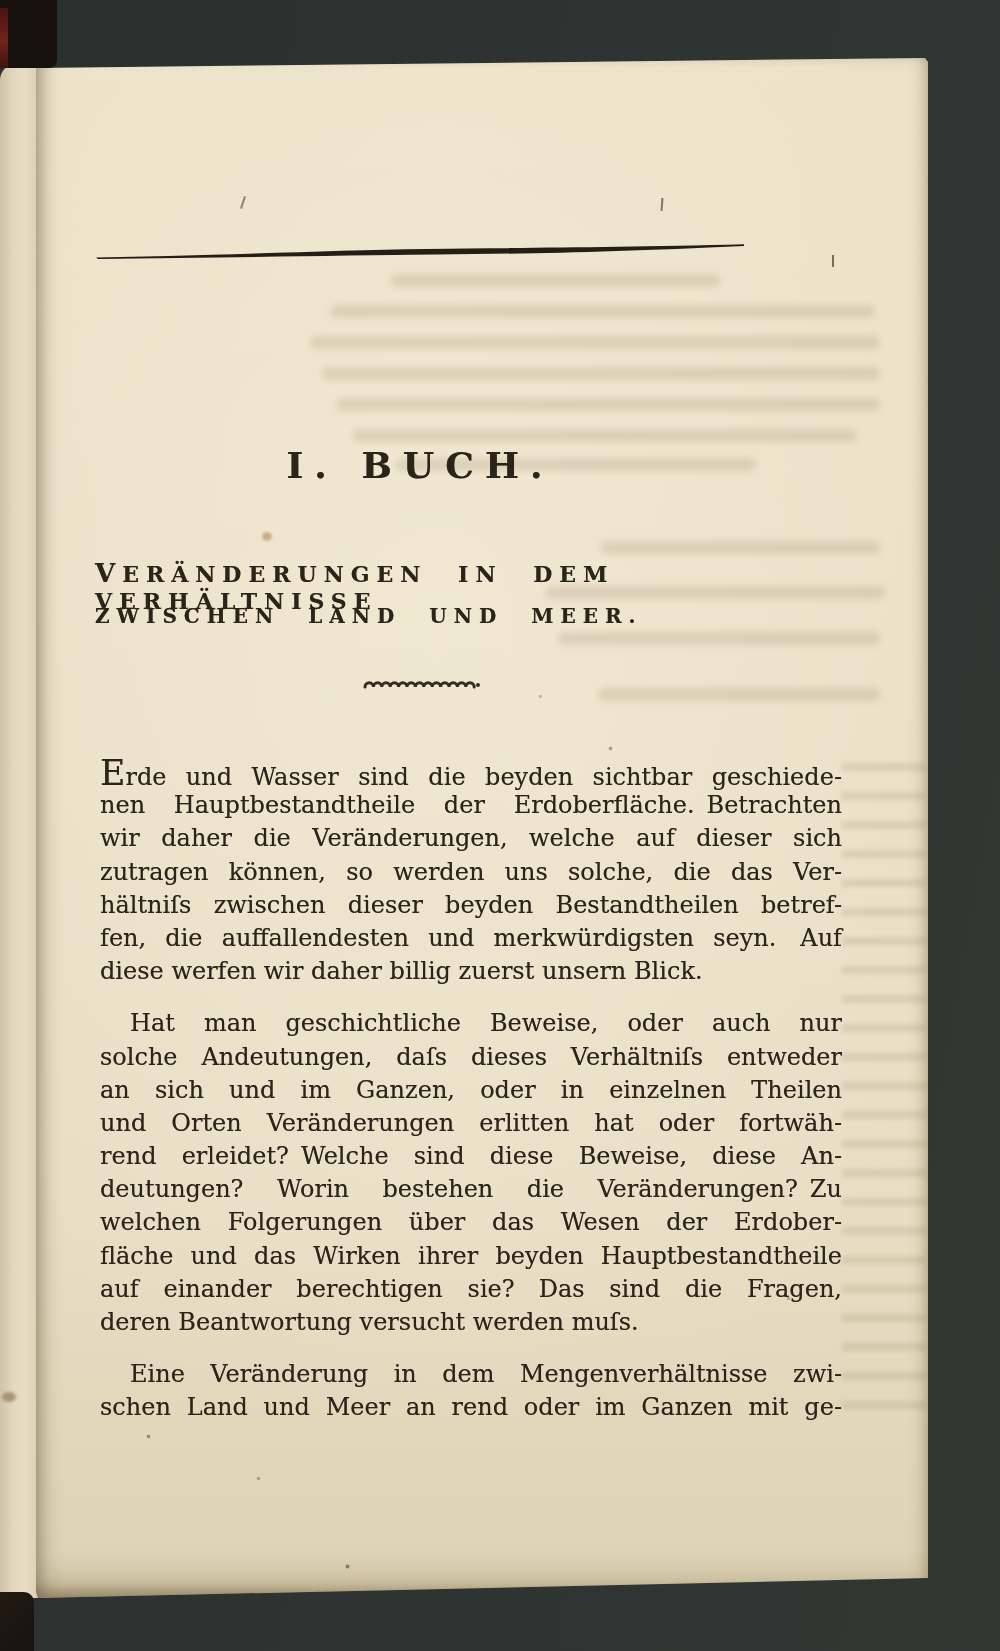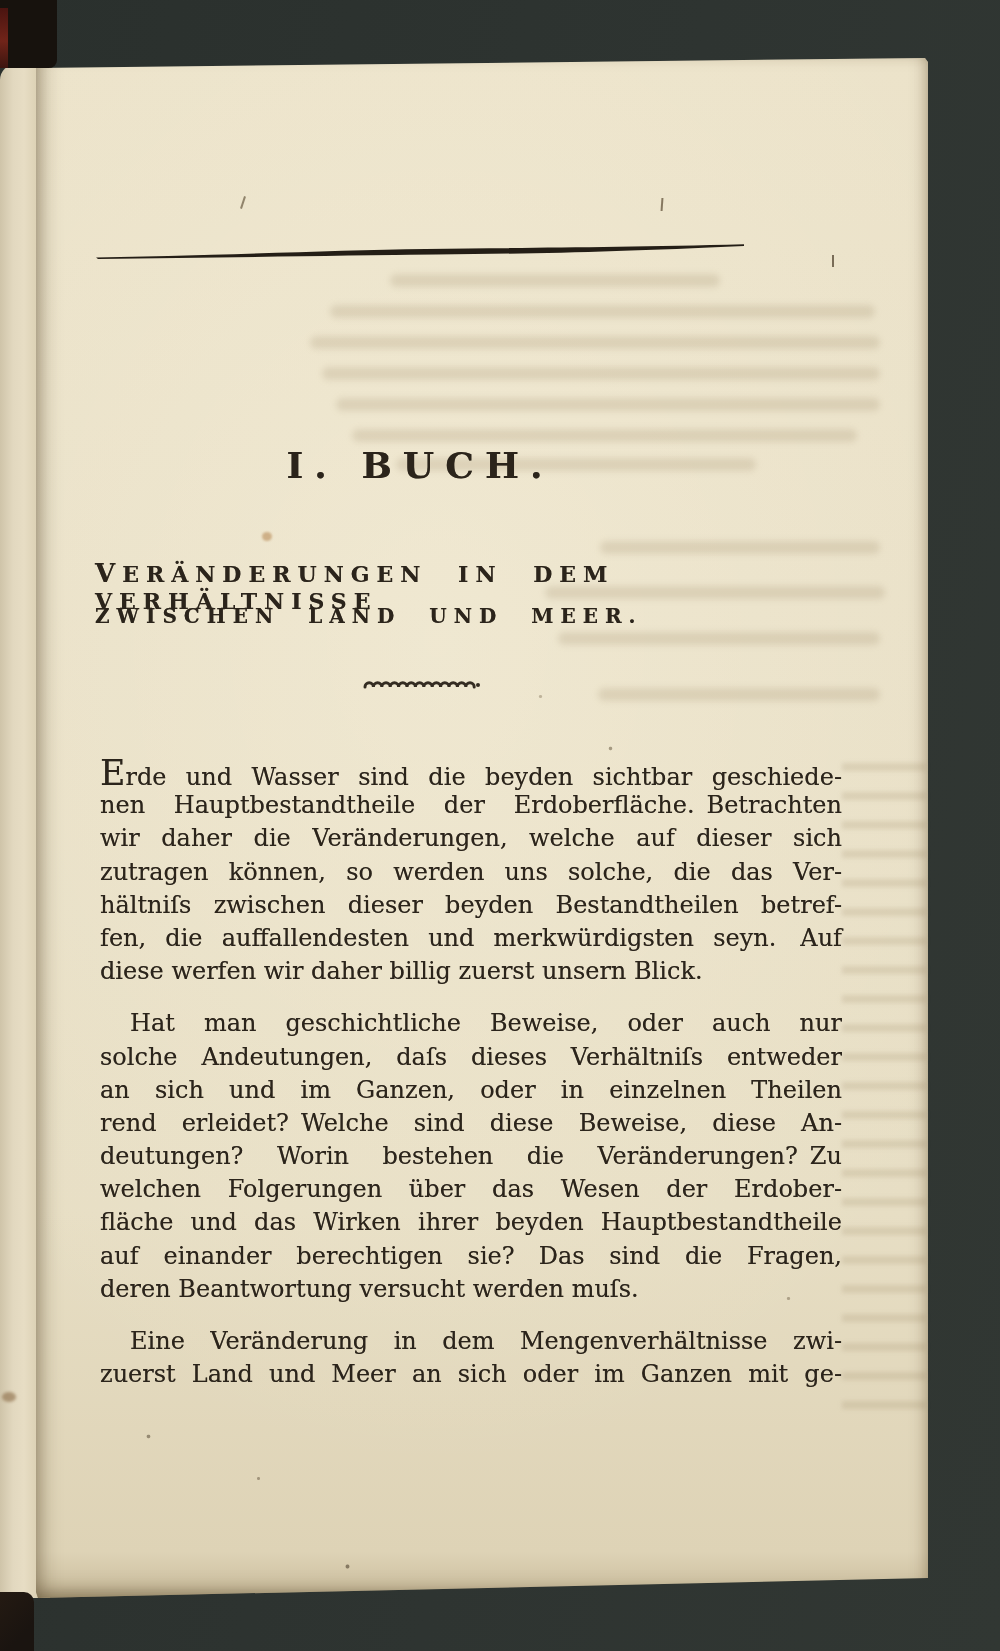--- a/index.html
+++ b/index.html
@@ -131,28 +131,29 @@
     <div class="ln lead">Erde und Wasser sind die beyden sichtbar geschiede-</div>
     <div class="ln">nen Hauptbestandtheile der Erdoberfläche. Betrachten</div>
     <div class="ln">wir daher die Veränderungen, welche auf dieser sich</div>
     <div class="ln">zutragen können, so werden uns solche, die das Ver-</div>
     <div class="ln">hältniſs zwischen dieser beyden Bestandtheilen betref-</div>
     <div class="ln">fen, die auffallendesten und merkwürdigsten seyn. Auf</div>
     <div class="ln rag">diese werfen wir daher billig zuerst unsern Blick.</div>
     <div class="ln ind">Hat man geschichtliche Beweise, oder auch nur</div>
     <div class="ln">solche Andeutungen, daſs dieses Verhältniſs entweder</div>
     <div class="ln">an sich und im Ganzen, oder in einzelnen Theilen</div>
+    <div class="ln">und Orten Veränderungen erlitten hat oder fortwäh-</div>
     <div class="ln">rend erleidet? Welche sind diese Beweise, diese An-</div>
     <div class="ln">deutungen? Worin bestehen die Veränderungen? Zu</div>
     <div class="ln">welchen Folgerungen über das Wesen der Erdober-</div>
     <div class="ln">fläche und das Wirken ihrer beyden Hauptbestandtheile</div>
     <div class="ln">auf einander berechtigen sie? Das sind die Fragen,</div>
     <div class="ln rag">deren Beantwortung versucht werden muſs.</div>
     <div class="ln ind">Eine Veränderung in dem Mengenverhältnisse zwi-</div>
-    <div class="ln">zuerst Land und Meer an sich oder im Ganzen mit ge-</div>
+    <div class="ln">schen Land und Meer an rend oder im Ganzen mit ge-</div>
   </div>
 
   <div class="fox1"></div>
   <div class="fox2"></div>
   <div class="tick1"></div>
   <div class="tick2"></div>
   <div class="tick3"></div>
   <div class="specks"></div>
 
 </div>

